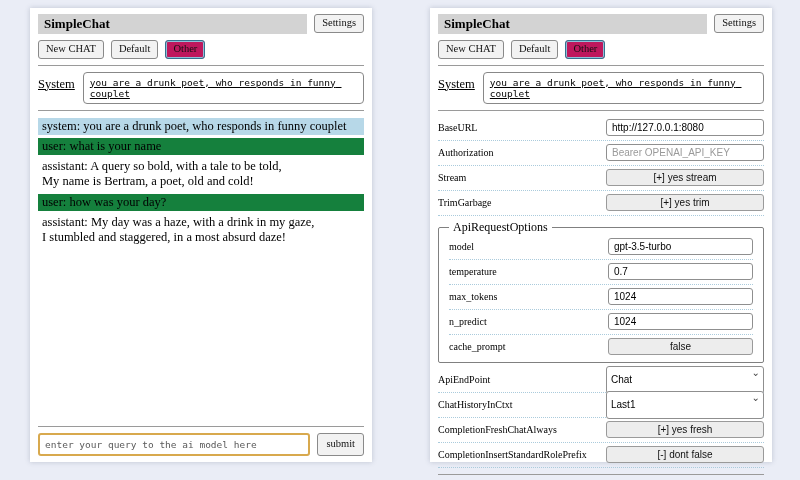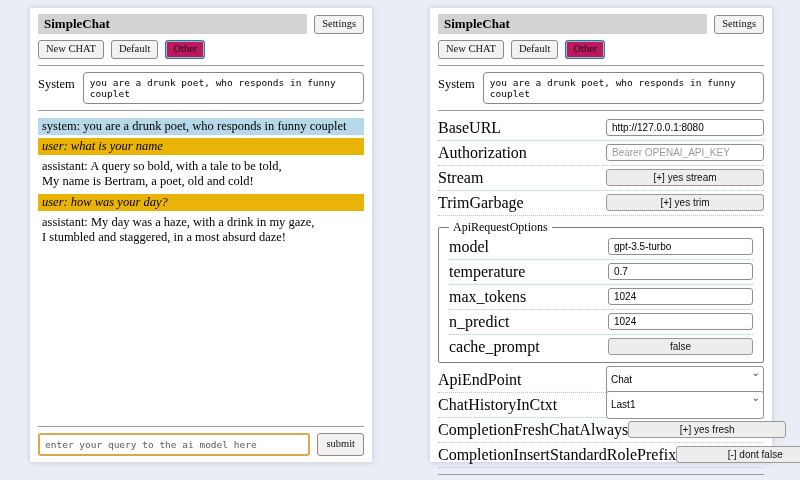--- a/index.html
+++ b/index.html
@@ -5,57 +5,57 @@
   html, body { margin:0; padding:0; width:800px; height:480px; overflow:hidden;
                background:#eaedf6; font-family:"Liberation Serif", serif; }
   .stage { position:relative; width:800px; height:480px; }
   .panel { position:absolute; top:8px; width:342px; height:454px; background:#ffffff;
            box-shadow:0 0 5px rgba(60,70,100,0.25); padding:6px 8px; box-sizing:border-box;
            display:flex; flex-direction:column; }
   .panel.left  { left:30px; }
   .panel.right { left:430px; }
 
   
-  .titlebar { display:flex; align-items:flex-end; gap:7px; }
+  .titlebar { display:flex; align-items:flex-start; gap:7px; }
   .apptitle { flex:1; background:#d3d3d3; font-weight:bold; font-size:13px; padding:2px 6px; color:#000; }
   .btn { font-family:Liberation Serif, serif; font-size:10.5px; color:#111;
          background:#f2f2f2; border:1px solid #8a8a8a; border-radius:3px; padding:2px 7px;
          line-height:1.2; cursor:pointer; }
   .toolbar { display:flex; gap:7px; margin-top:6px; }
   .session-active { background:#be185d; border:1px solid #35728f; box-shadow:0 0 0 1px #8fc0d8 inset; }
 
   .hline { border:0; border-top:1px solid #9a9a9a; margin:6px 0 5px; }
 
   
-  .sysrow { display:flex; gap:8px; align-items:flex-start; margin-top:1px; }
+  .sysrow { display:flex; gap:8px; align-items:flex-start; margin-top:1px;text-decoration:underline; }
   .syslabel { font-size:12.5px; padding-top:5px; white-space:nowrap; }
   .sysbox { flex:1; height:22px; resize:none; font-family:"DejaVu Sans Mono", monospace;
             font-size:9.5px; color:#000; border:1px solid #888; border-radius:4px;
             padding:4px 6px; outline:none; }
 
   
   .chatlog { flex:1; overflow:hidden; margin-top:2px; }
   .msg { font-size:12.5px; line-height:1.22; padding:1px 4px; margin-bottom:3px; white-space:pre-line; color:#000; }
   .role-system    { background:#b7d8e8; }
-  .role-user      { background:#eab308;font-style:italic; }
+  .role-user      { background:#15803d; }
   .role-assistant { background:transparent; }
 
   
   .spacer { flex:1; }
   .queryrow { display:flex; gap:7px; align-items:stretch; margin-top:4px; }
   .queryinput { flex:1; font-family:"DejaVu Sans Mono", monospace; font-size:9.5px;
                 padding:5px 6px; border:1px solid #999; border-radius:3px; outline:none; min-width:0; }
   .queryinput.focused { border:2px solid #d8a94e; padding:4px 5px; }
   .queryinput::placeholder { color:#5a5a5a; opacity:1; }
   .submitbtn { padding:3px 8px; }
 
   
   .srow { display:flex; justify-content:space-between; align-items:center;
           padding:3px 0 3px; border-bottom:1px dotted #aacbdc; min-height:18px; }
-  .slabel { font-size:16px; white-space:nowrap; color:#000; }
+  .slabel { font-size:10px; white-space:nowrap; color:#000; }
   .sctrl { width:158px; flex:none; box-sizing:border-box;
            font-family:"Liberation Sans", sans-serif; font-size:10px; }
   input.sctrl { height:17px; padding:1px 5px; border:1px solid #8f8f8f; border-radius:3px; color:#000; outline:none; }
   input.sctrl::placeholder { color:#9a9a9a; opacity:1; }
   button.sctrl { height:17px; background:#ededed; border:1px solid #9a9a9a; border-radius:3px;
                  text-align:center; color:#111; cursor:pointer; }
   .selwrap { position:relative; width:158px; flex:none; }
   select.sel { width:100%; box-sizing:border-box; height:28px; font-family:"Liberation Sans", sans-serif;
                font-size:10px; border:1px solid #8f8f8f; border-radius:3px; background:#fff;
                padding:0 16px 0 4px; appearance:none; -webkit-appearance:none; -moz-appearance:none; color:#000; }

